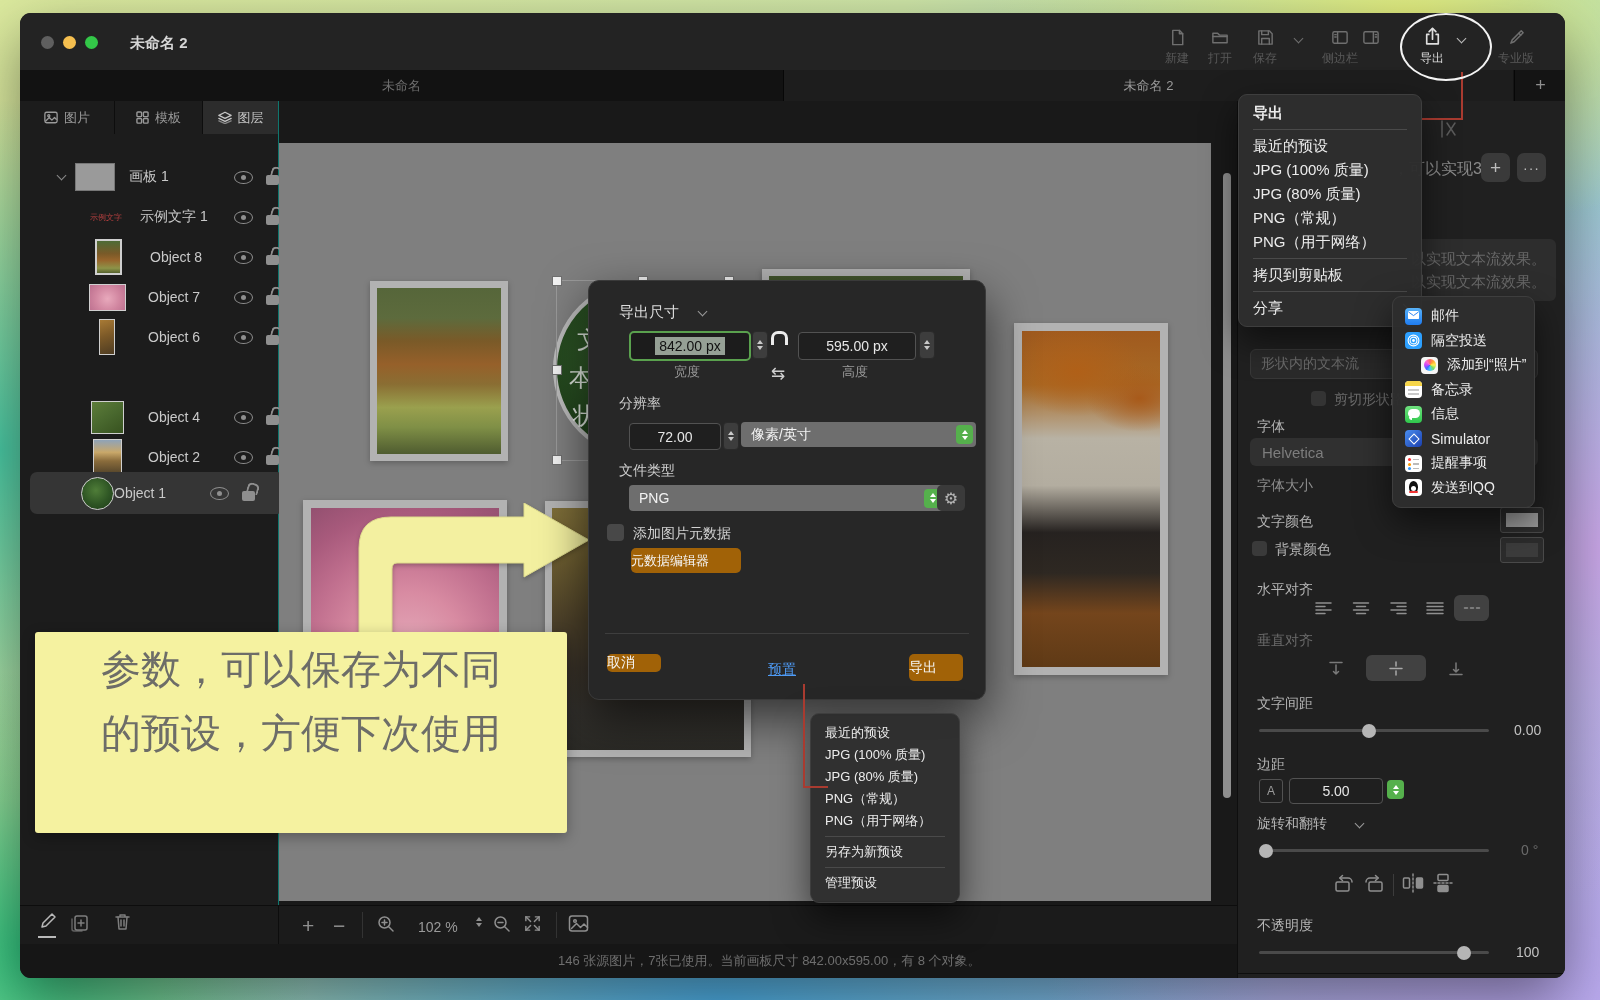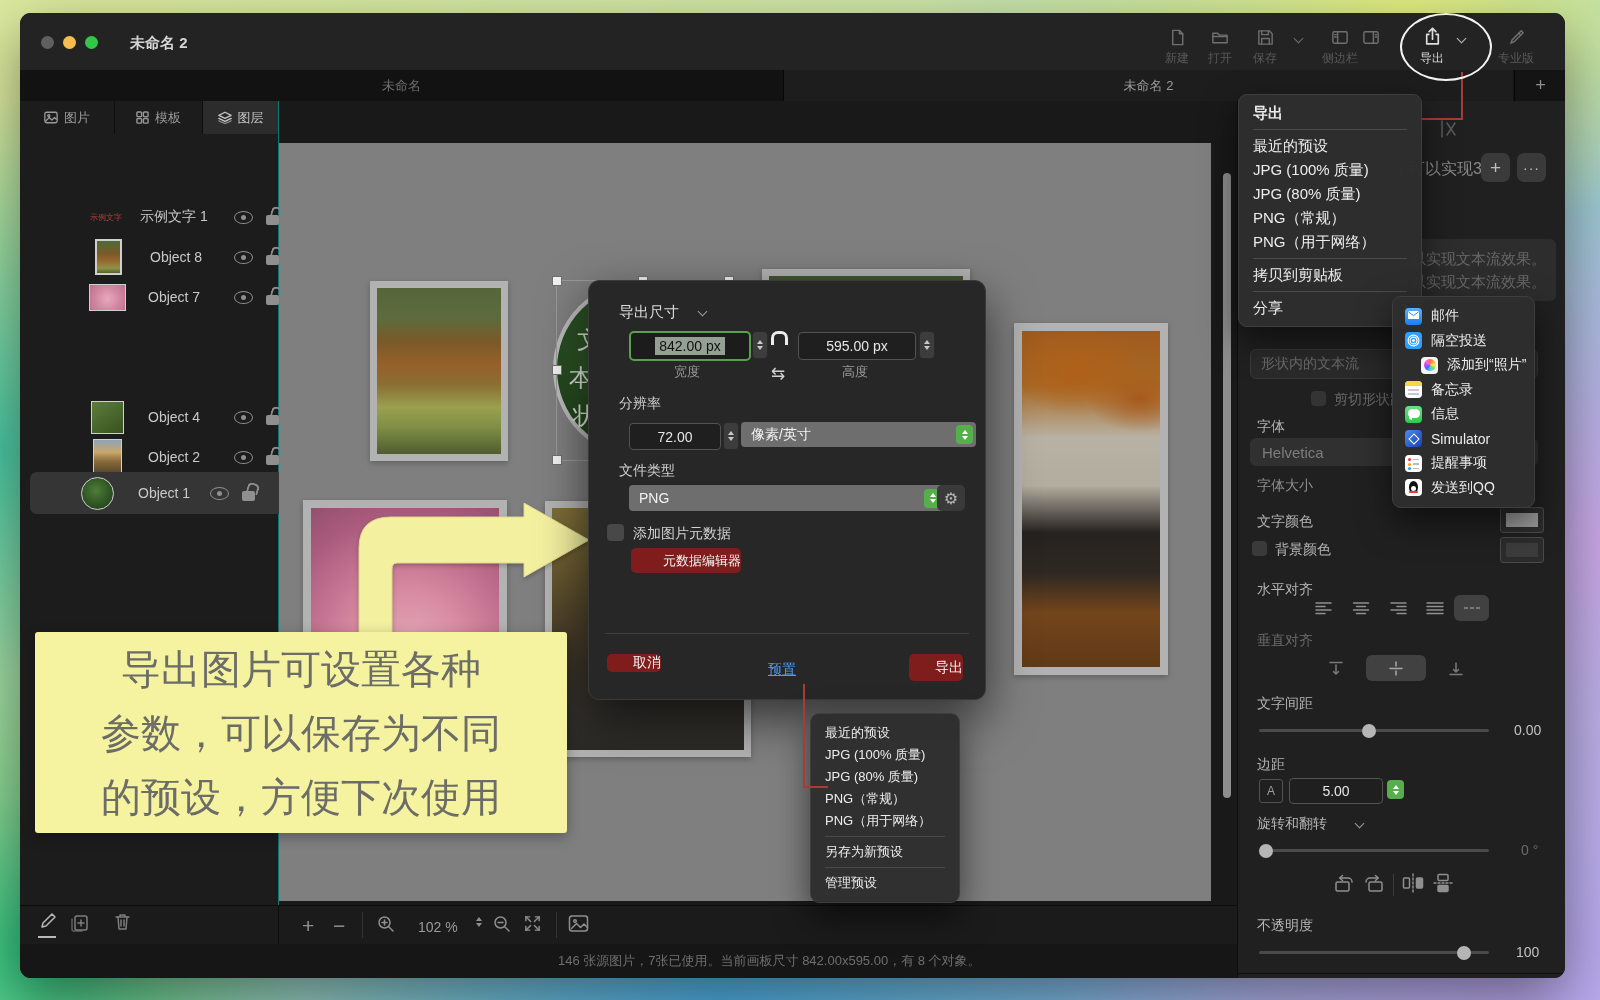--- a/index.html
+++ b/index.html
@@ -28,21 +28,21 @@
   .ulk::before{content:"";position:absolute;width:8px;height:9px;border:2px solid #8f8f8f;border-bottom:none;border-radius:5px 5px 0 0;left:5px;top:-8px;transform:rotate(16deg)}
   .dlock{position:relative;width:22px;height:15px;background:#ececec;border-radius:3px}
   .dlock::before{content:"";position:absolute;width:11px;height:11px;border:3.5px solid #ececec;border-bottom:none;border-radius:7px 7px 0 0;left:2px;top:-10px}
   .stp{display:flex;flex-direction:column;align-items:center;justify-content:center;gap:2px;width:14px;height:26px;background:#3d3d3d;border:1px solid #2a2a2a;border-radius:4px}
   .stp i,.gcap i{display:block;width:0;height:0;border-left:3.5px solid transparent;border-right:3.5px solid transparent}
   .stp .u{border-bottom:4.5px solid #c9c9c9}.stp .d{border-top:4.5px solid #c9c9c9}
   .gcap{display:flex;flex-direction:column;align-items:center;justify-content:center;gap:2px;width:17px;height:19px;background:#55b04c;border-radius:4px}
   .gcap .u{border-bottom:4px solid #fff}.gcap .d{border-top:4px solid #fff}
   .fld{display:flex;align-items:center;justify-content:center;background:#1f1f1f;border:1px solid #525252;border-radius:4px;color:#e6e6e6;font-size:14px}
   .gdrop{display:flex;align-items:center;justify-content:space-between;background:#6e6e6e;border-radius:4px;color:#f3f3f3;font-size:14px;padding:0 3px 0 10px}
-  .btn{display:flex;align-items:center;justify-content:flex-end;background:#7f1d1d;border-radius:5px;color:#f5f5f5;font-size:14px}
+  .btn{display:flex;align-items:center;justify-content:flex-start;background:#a16207;border-radius:5px;color:#f5f5f5;font-size:14px}
   .menu{background:rgba(45,45,45,.97);border:1px solid #3e3e3e;border-radius:9px;box-shadow:0 14px 34px rgba(0,0,0,.55)}
   .mi{padding:0 14px;font-size:15px;color:#ececec;height:24px;display:flex;align-items:center;white-space:nowrap}
   .msep{height:1px;background:#4a4a4a;margin:4px 14px}
   .appic{width:17px;height:17px;border-radius:4px;flex:0 0 17px;position:relative;overflow:hidden}
   .sld{position:absolute;height:3px;background:#4a4a4a;border-radius:2px}
   .sld .knob{position:absolute;top:50%;width:14px;height:14px;border-radius:50%;background:#b5b5b5;transform:translate(-50%,-50%)}
   .plbl{position:absolute;font-size:14px;color:#b5b5b5;white-space:nowrap}
   .dim{color:#6a6a6a}
   .hnd{position:absolute;width:8px;height:8px;background:#f2f2f2;border:1px solid #6f6f6f;z-index:4}
   .frame{position:absolute;background:#b2b2b2;box-shadow:0 2px 6px rgba(0,0,0,.25)}
@@ -153,20 +153,27 @@
     </div>
     <div class="abs" style="left:183px;top:0;width:75px;height:33px;display:flex;align-items:center;justify-content:center;gap:6px;background:#2c2c2c;color:#c4c4c4">
       <svg class="icn" width="14" height="13" viewBox="0 0 16 14">
           <path d="M8 1l7 3.5L8 8 1 4.5z"></path>
           <path d="M1 8l7 3.5L15 8"></path>
           <path d="M1 10.8L8 14l7-3.2" opacity=".6"></path>
         </svg>
       <span style="font-size:13px">图层</span>
     </div>
 
+    <div class="layrow" style="top:56px">
+      <span class="chv" style="color:#8a8a8a;margin:0 10px 3px 14px"></span>
+      <span style="width:38px;height:26px;background:#9a9a9a;border:1px solid #777"></span>
+      <span class="lname" style="margin-left:14px">画板 1</span>
+      <span class="eye" style="position:absolute;left:190px"></span>
+      <span class="ulk" style="position:absolute;left:222px;top:18px"></span>
+    </div>
 
     <div class="layrow" style="top:96px">
       <span style="margin-left:40px;width:44px;font-size:8px;color:#b84040;text-align:center">示例文字</span>
       <span class="lname" style="margin-left:12px">示例文字 1</span>
       <span class="eye" style="position:absolute;left:190px"></span>
       <span class="ulk" style="position:absolute;left:222px;top:18px"></span>
     </div>
 
     <div class="layrow" style="top:136px">
       <span style="margin-left:51px;width:23px;height:32px;border:2px solid #cfcfcf;background:linear-gradient(180deg,#4d6b36 0%,#7a5a28 40%,#97652c 60%,#8d9348 85%,#55622e 100%)"></span>
@@ -175,39 +182,45 @@
       <span class="ulk" style="position:absolute;left:222px;top:18px"></span>
     </div>
 
     <div class="layrow" style="top:176px">
       <span style="margin-left:45px;width:35px;height:25px;border:1px solid #cfcfcf;background:radial-gradient(circle at 50% 55%,#e8a9bc 0%,#d186a0 55%,#bb6f8e 100%)"></span>
       <span class="lname" style="margin-left:22px">Object 7</span>
       <span class="eye" style="position:absolute;left:190px"></span>
       <span class="ulk" style="position:absolute;left:222px;top:18px"></span>
     </div>
 
+    <div class="layrow" style="top:216px">
+      <span style="margin-left:55px;width:14px;height:34px;border:1px solid #cfcfcf;background:linear-gradient(160deg,#a87a35 0%,#7d5a28 45%,#4e3c22 100%)"></span>
+      <span class="lname" style="margin-left:33px">Object 6</span>
+      <span class="eye" style="position:absolute;left:190px"></span>
+      <span class="ulk" style="position:absolute;left:222px;top:18px"></span>
+    </div>
 
 
     <div class="layrow" style="top:296px">
       <span style="margin-left:47px;width:31px;height:31px;border:1px solid #cfcfcf;background:linear-gradient(145deg,#5d7d3a 0%,#49682e 50%,#37521f 100%)"></span>
       <span class="lname" style="margin-left:24px">Object 4</span>
       <span class="eye" style="position:absolute;left:190px"></span>
       <span class="ulk" style="position:absolute;left:222px;top:18px"></span>
     </div>
 
     <div class="layrow" style="top:336px">
       <span style="margin-left:49px;width:27px;height:35px;border:1px solid #cfcfcf;background:linear-gradient(180deg,#8fa3b8 0%,#c9a86a 35%,#8a6c3c 60%,#4e4028 100%)"></span>
       <span class="lname" style="margin-left:26px">Object 2</span>
       <span class="eye" style="position:absolute;left:190px"></span>
       <span class="ulk" style="position:absolute;left:222px;top:18px"></span>
     </div>
 
     <div class="layrow" style="top:371px;left:10px;width:240px;height:42px;background:#353535;border-radius:7px;padding-left:14px">
       <span style="margin-left:37px;width:31px;height:31px;border-radius:50%;border:1px solid #cfcfcf;background:radial-gradient(circle at 45% 40%,#4f7d38 0%,#2e5524 55%,#1d3a16 100%)"></span>
-      <span class="lname" style="margin-left:24px">Object 1</span>
+      <span class="lname" style="">Object 1</span>
       <span class="eye" style="position:absolute;left:180px"></span>
       <span class="ulk" style="position:absolute;left:212px;top:19px"></span>
     </div>
   </div>
 
   <div class="abs" style="left:259px;top:88px;width:958px;height:839px;background:#191919;overflow:hidden">
 
     <div class="abs" style="left:0px;top:42px;width:932px;height:758px;background:#7f7f7f">
 
       <div class="frame" style="left:91px;top:138px;width:138px;height:180px;padding:0">
@@ -529,21 +542,20 @@
   <div class="btn abs" style="left:18px;top:373px;width:54px;height:18px">
     <span>取消</span>
   </div>
   <span style="position:absolute;left:179px;top:380px;font-size:14px;color:#4f9cf7;text-decoration:underline">预置</span>
   <div class="btn abs" style="left:320px;top:373px;width:54px;height:27px">
     <span>导出</span>
   </div>
 </div>
 
 <div class="abs" style="left:35px;top:632px;width:532px;height:201px;background:#f5f2a0;border-radius:3px;box-shadow:0 4px 14px rgba(0,0,0,.3);z-index:11;text-align:center;color:#6d6d68;font-size:40px;line-height:64px;padding-top:5px;box-sizing:border-box">
-  <div>导出图片可设置各种</div>
   <div>参数，可以保存为不同</div>
   <div>的预设，方便下次使用</div>
 </div>
 
 <div class="menu abs" style="left:810px;top:713px;width:148px;padding:8px 0;z-index:12">
   <div class="mi" style="font-size:13px;height:22px">
       <span>最近的预设</span>
     </div>
   <div class="mi" style="font-size:13px;height:22px">
       <span>JPG (100% 质量)</span>

